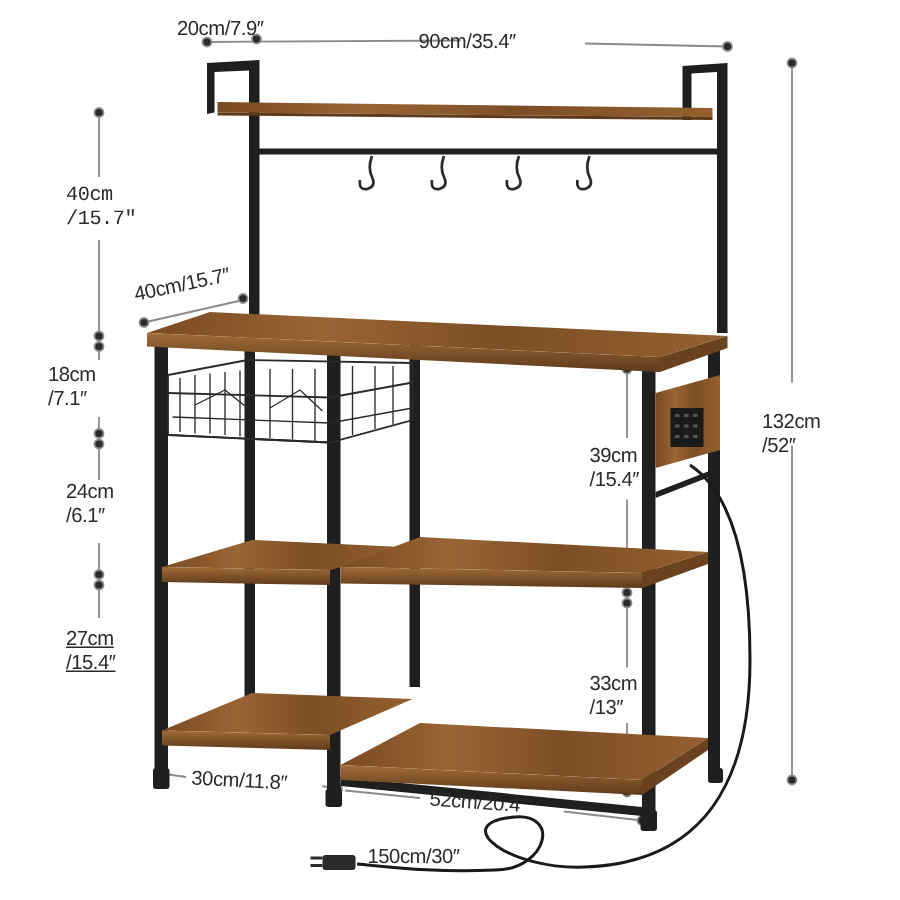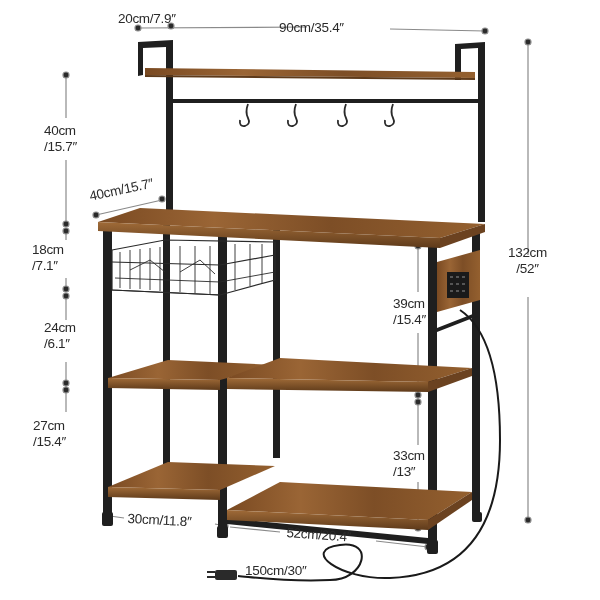--- a/index.html
+++ b/index.html
@@ -192,43 +192,43 @@
     <g fill="#2a2a2a">
       <rect x="215" y="570" width="22" height="10" rx="2"></rect>
       <rect x="207" y="571" width="8" height="2"></rect>
       <rect x="207" y="576" width="8" height="2"></rect>
     </g>
   </svg>
 
   <div class="lbl" style="left:118px;top:11px;">20cm/7.9″</div>
   <div class="lbl" style="left:279px;top:20px;">90cm/35.4″</div>
 
-  <div class="lbl" style="left:508px;top:245px;text-align:center;">
+  <div class="lbl" style="left:508px;top:273px;">
     <span class="l2">132cm</span>
     <span class="l2">/52″</span>
   </div>
 
-  <div class="lbl" style="left:44px;top:123px;">
+  <div class="lbl" style="left:44px;top:123px;font-family:Liberation Mono, monospace;">
     <span class="l2">40cm</span>
     <span class="l2">/15.7″</span>
   </div>
 
   <div class="lbl" style="left:88px;top:189px;transform:rotate(-12deg);transform-origin:left top;">40cm/15.7″</div>
 
   <div class="lbl" style="left:32px;top:242px;">
     <span class="l2">18cm</span>
     <span class="l2">/7.1″</span>
   </div>
 
   <div class="lbl" style="left:44px;top:320px;">
     <span class="l2">24cm</span>
     <span class="l2">/6.1″</span>
   </div>
 
-  <div class="lbl" style="left:33px;top:418px;">
+  <div class="lbl" style="left:44px;top:418px;text-decoration:underline;">
     <span class="l2">27cm</span>
     <span class="l2">/15.4″</span>
   </div>
 
   <div class="lbl" style="left:393px;top:296px;">
     <span class="l2">39cm</span>
     <span class="l2">/15.4″</span>
   </div>
 
   <div class="lbl" style="left:393px;top:448px;">

